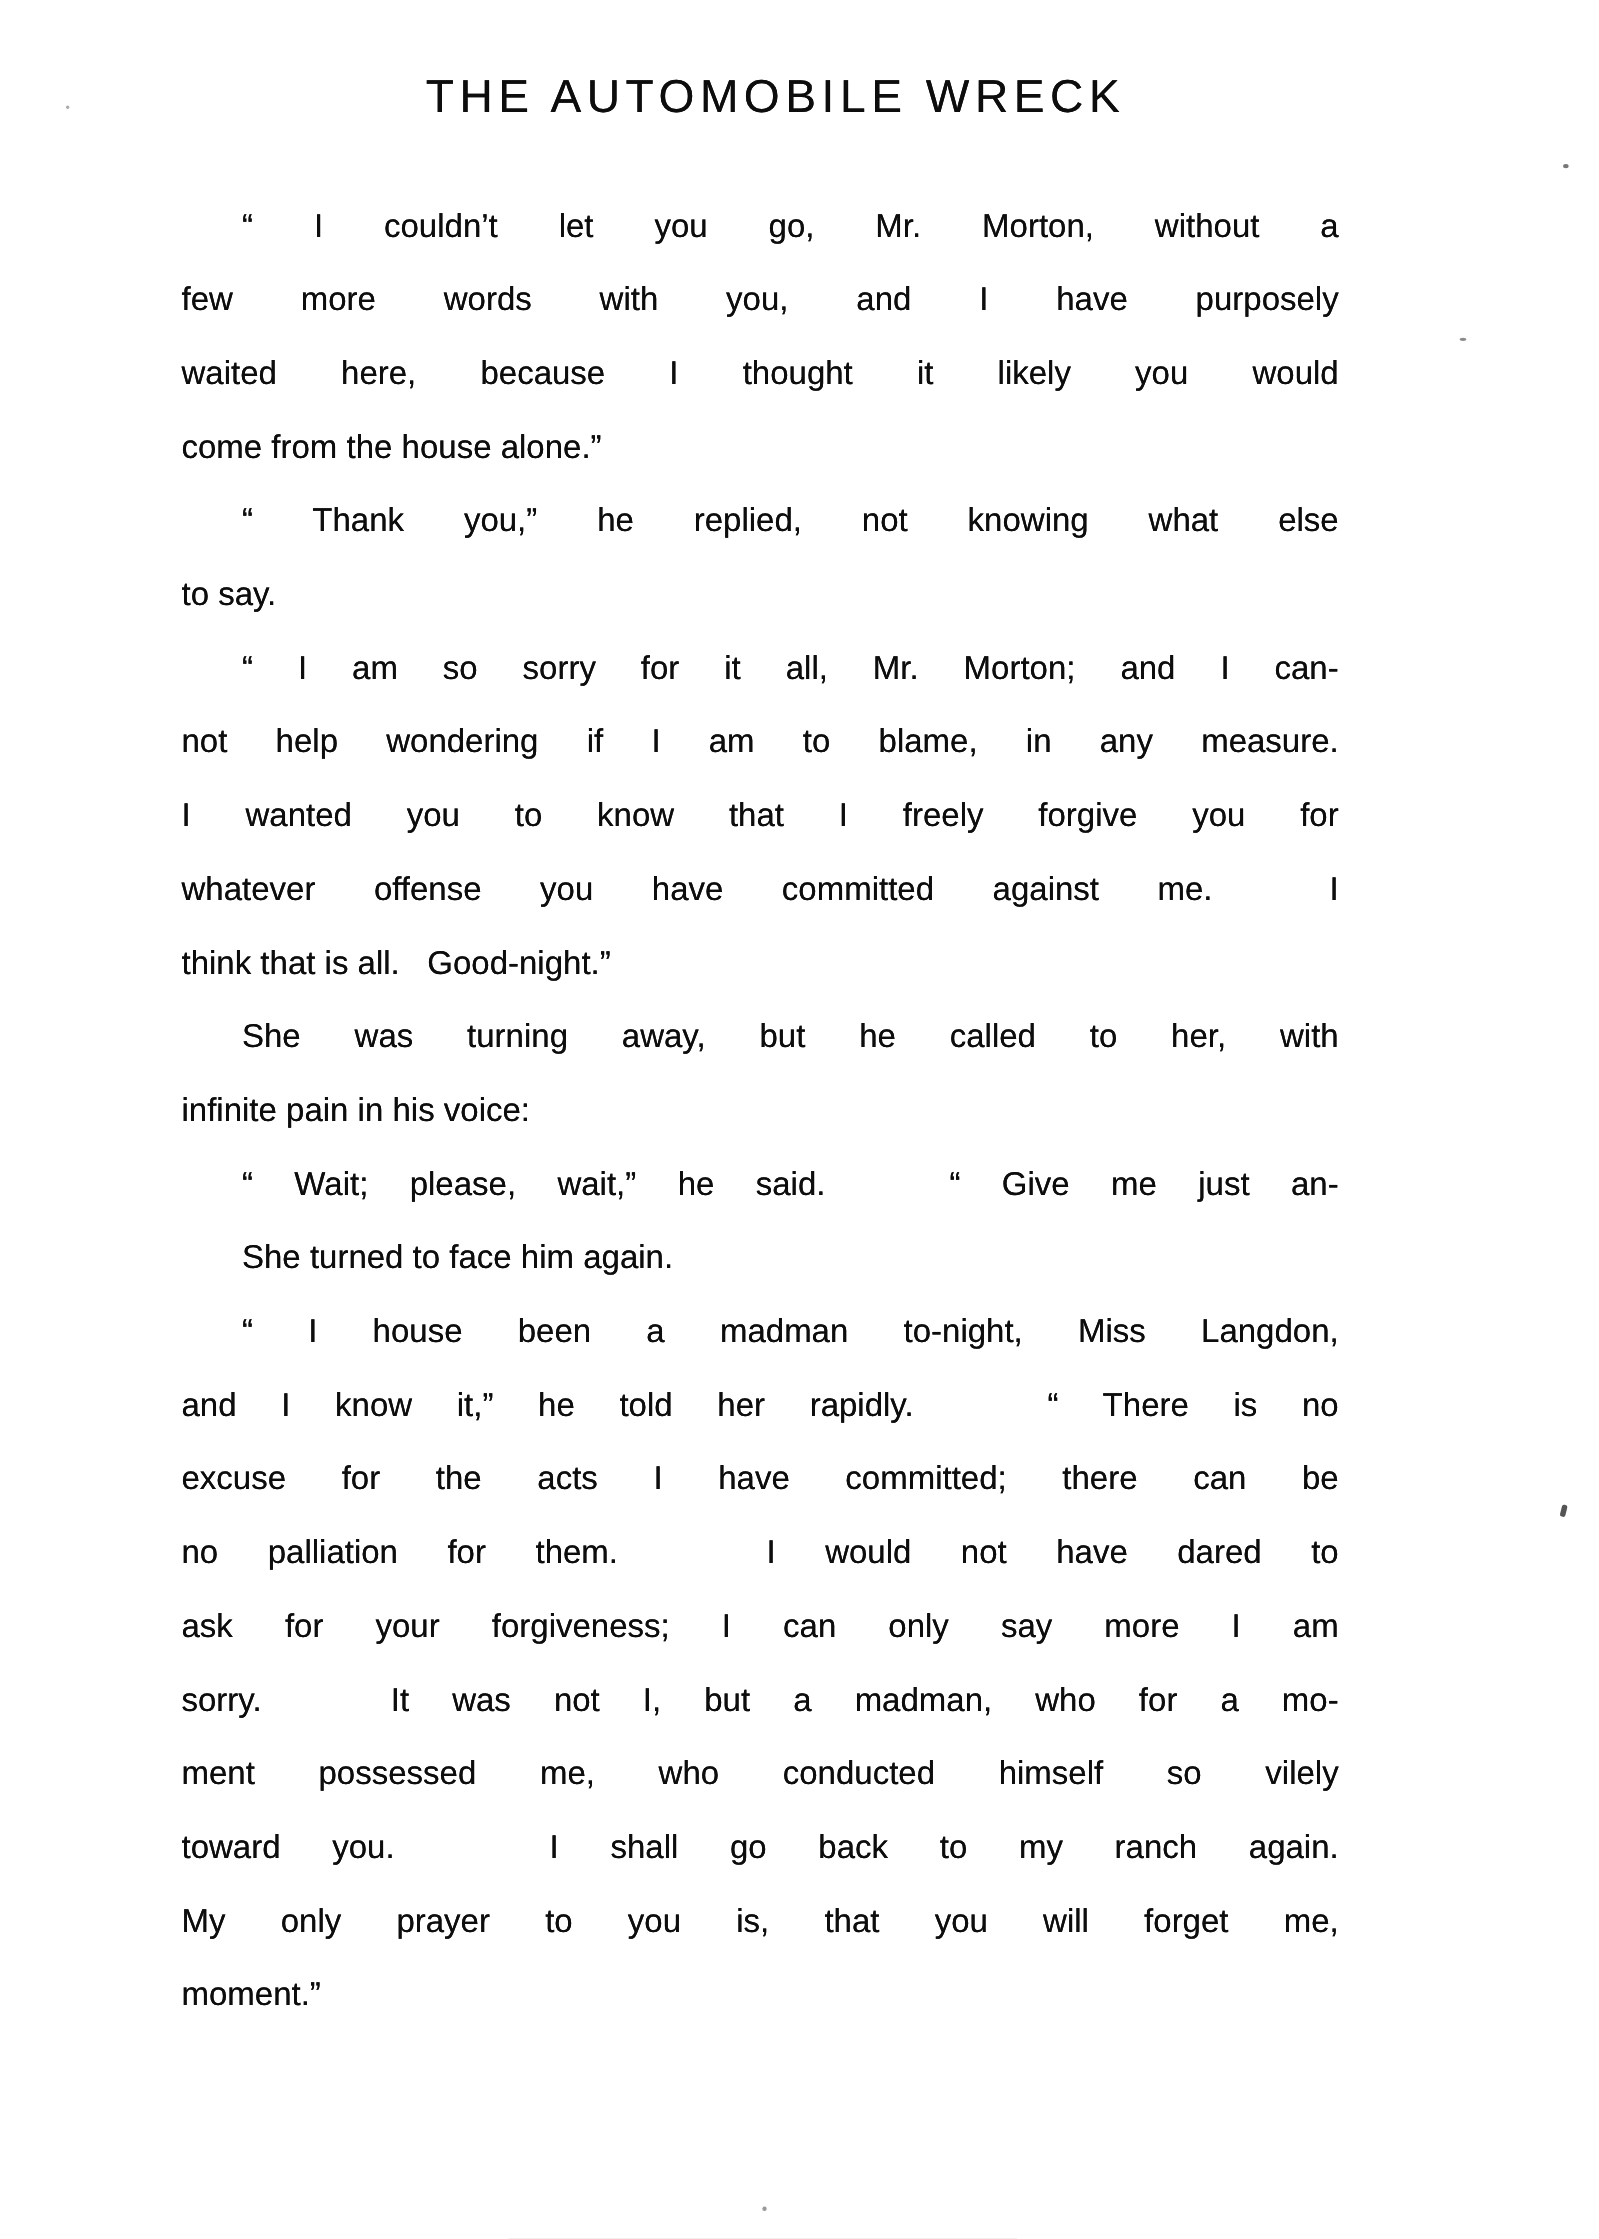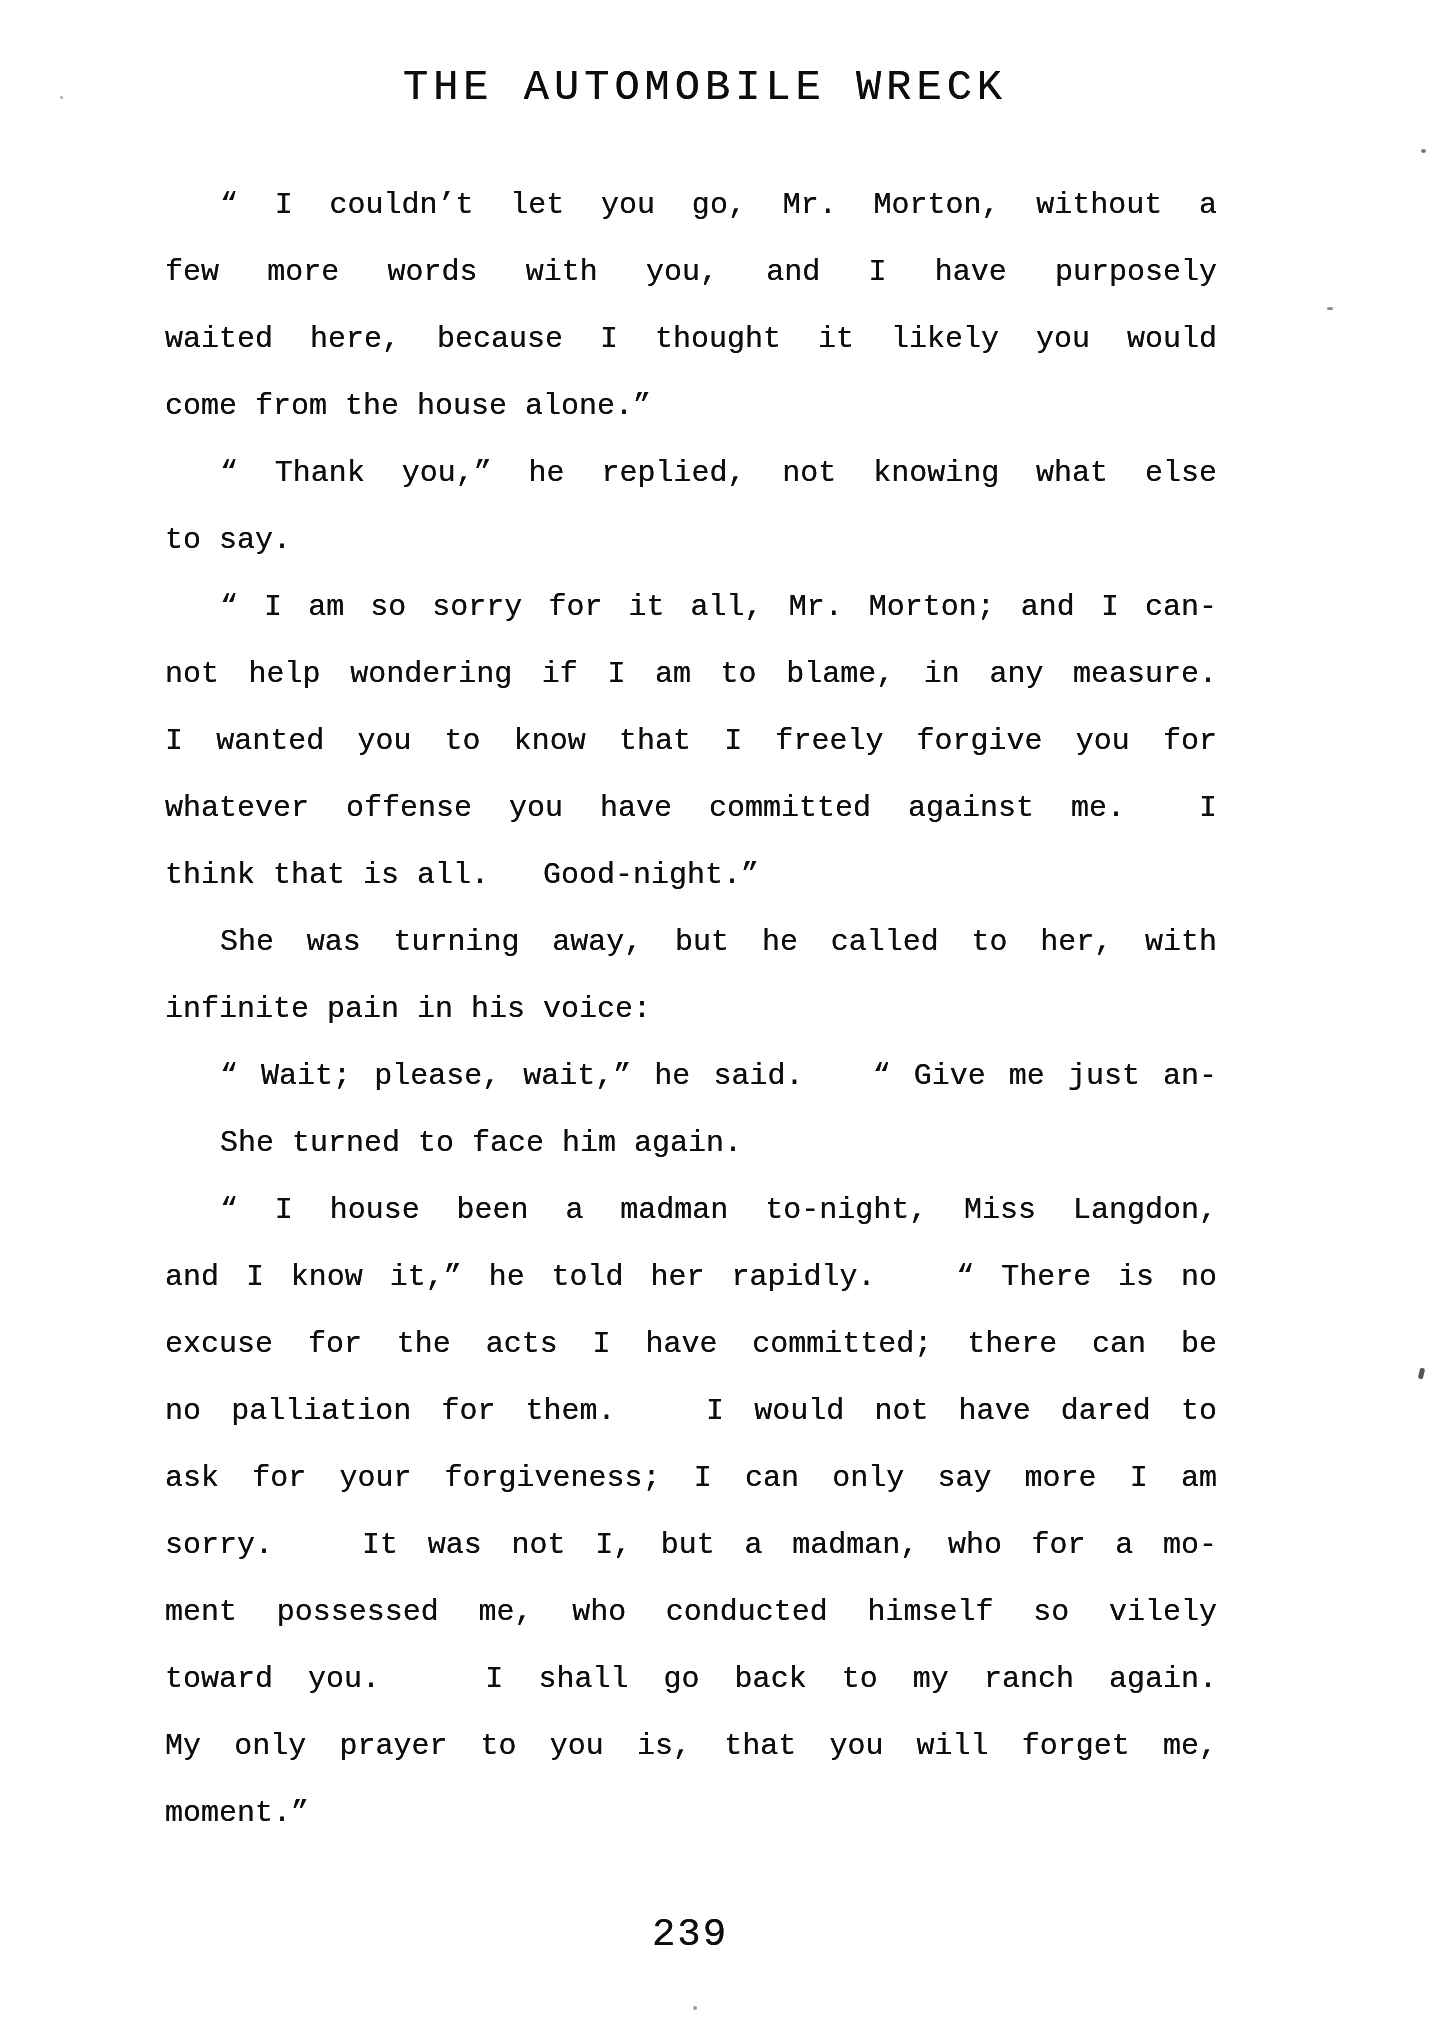--- a/index.html
+++ b/index.html
@@ -2,21 +2,21 @@
 <html><head>
 <meta charset="utf-8">
 <style>
   html, body { margin: 0; padding: 0; background: #e8e8e8; }
   .page {
     position: relative;
     width: 1454px;
     height: 2035px;
     background: #ffffff;
     overflow: hidden;
-    font-family: Liberation Mono, monospace;
+    font-family: Liberation Sans, sans-serif;
     color: #0d0d0d;
   }
   .header {
     position: absolute;
     top: 64px;
     left: 0;
     width: 100%;
     margin: 0;
     text-align: center;
     transform: translateX(-22px);
@@ -103,19 +103,18 @@
         <div class="line">excuse for the acts I have committed; there can be</div>
         <div class="line">no palliation for them.   I would not have dared to</div>
         <div class="line">ask for your forgiveness; I can only say more I am</div>
         <div class="line">sorry.   It was not I, but a madman, who for a mo-</div>
         <div class="line">ment possessed me, who conducted himself so vilely</div>
         <div class="line">toward you.   I shall go back to my ranch again.</div>
         <div class="line">My only prayer to you is, that you will forget me,</div>
         <div class="line para-end">moment.”</div>
       </div>
     </div>
-  <div class="pageno">239</div>
   <div class="speck speck-1"></div>
   <div class="speck speck-2"></div>
   <div class="speck speck-3"></div>
   <div class="speck speck-4"></div>
   <div class="speck speck-5"></div>
 </div>
 
 </body></html>

